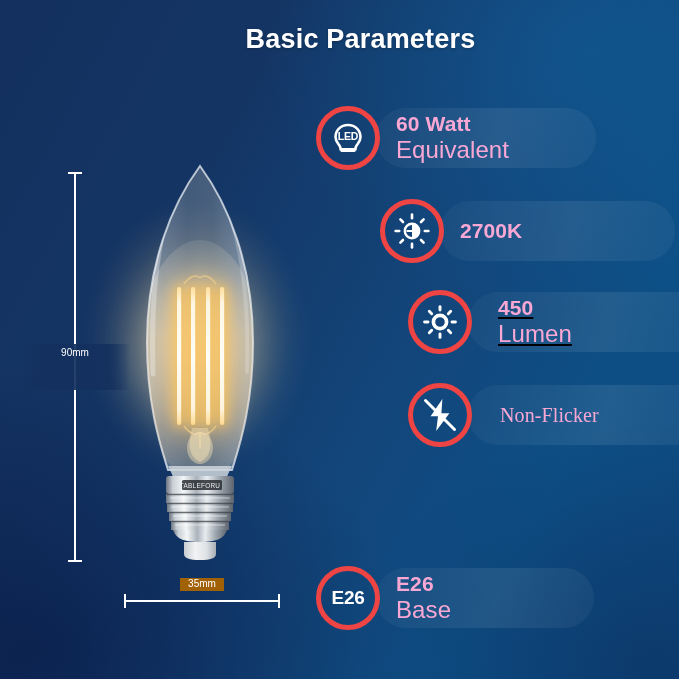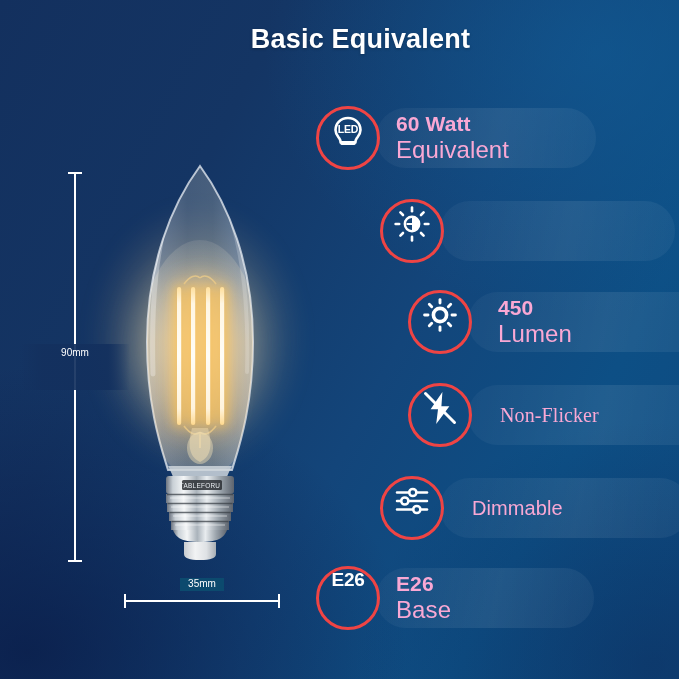--- a/index.html
+++ b/index.html
@@ -58,22 +58,22 @@
   .pill {
     position:absolute; left:60px; top:6px; height:60px;
     border-radius:30px;
     background:linear-gradient(100deg, rgba(255,255,255,.030), rgba(255,255,255,.085) 55%, rgba(255,255,255,.045));
     pointer-events:none;
   }
   .ico {
     position:relative; z-index:2;
     width:64px; height:64px; flex:0 0 64px;
     border-radius:50%;
-    border:3px solid #ef4444;
-    display:flex; justify-content:center;
+    border:5px solid #ef4444;
+    display:flex; align-items:center; justify-content:center;
   }
   .ico svg { display:block; }
   .ico-text {
     font-size:19px; font-weight:bold; color:#fff; letter-spacing:-0.3px;
   }
   .txt { position:relative; z-index:2; margin-left:16px; color:#f9a8d4; }
   .t1 { font-size:21px; font-weight:bold; line-height:1.15; letter-spacing:.1px; }
   .t2 { font-size:24px; font-weight:normal; line-height:1.2; letter-spacing:.1px; }
   .single { font-size:20px; font-weight:normal; letter-spacing:.1px; }
 
@@ -230,24 +230,24 @@
 <div id="vmask" style="background:linear-gradient(90deg,rgba(19,48,94,0),rgba(19,48,94,.92) 20%,rgba(19,48,94,.92) 80%,rgba(19,48,94,0));"></div>
 <div class="dimlabel" id="vlabel">
   <div>90mm</div>
 </div>
 
 <div id="hline">
   <div class="hcap" style="left:0;"></div>
   <div class="hcap" style="right:0;"></div>
 </div>
 <div id="hlabel" class="dimlabel">
-  <div style="display:inline-block;padding:0 8px;background:#0c4a6e;position:relative;z-index:3;">35mm</div>
-</div>
-
-<div id="title">Basic Equivalent</div>
+  <div style="display:inline-block;padding:0 8px;background:#a16207;position:relative;z-index:3;">35mm</div>
+</div>
+
+<div id="title">Basic Parameters</div>
 
 <div id="specs">
 
   <div class="row" style="left:16px; top:10px;">
     <div class="pill" style="width:220px;"></div>
     <div class="ico">
       <svg width="44" height="44" viewBox="0 0 44 44">
         <path d="M22 9 C 14.5 9, 9.5 14.5, 9.5 21 C 9.5 25.2, 11.8 27.4, 13.4 29.6
                  C 14.3 30.9, 14.6 32, 14.6 33.4 L 29.4 33.4 C 29.4 32, 29.7 30.9, 30.6 29.6
                  C 32.2 27.4, 34.5 25.2, 34.5 21 C 34.5 14.5, 29.5 9, 22 9 Z" fill="none" stroke="#fff" stroke-width="2.6" stroke-linejoin="round"></path>
@@ -274,24 +274,25 @@
           <path d="M5.6 22 h3.6"></path>
             <path d="M34.8 22 h3.6"></path>
           <path d="M10.4 10.4 l2.6 2.6"></path>
             <path d="M31 31 l2.6 2.6"></path>
           <path d="M33.6 10.4 l-2.6 2.6"></path>
             <path d="M13 31 l-2.6 2.6"></path>
         </g>
       </svg>
     </div>
     <div class="txt">
-    </div>
-  </div>
-
-  <div class="row" style="left:108px; top:194px;">
+      <div class="t1">2700K</div>
+    </div>
+  </div>
+
+  <div class="row" style="left:108px; top:194px;text-decoration:underline;">
     <div class="pill" style="width:248px;"></div>
     <div class="ico">
       <svg width="44" height="44" viewBox="0 0 44 44">
         <circle cx="22" cy="22" r="6.6" fill="none" stroke="#fff" stroke-width="3.6"></circle>
         <g stroke="#fff" stroke-width="2.9" stroke-linecap="round">
           <path d="M22 6.6 v3.4"></path>
             <path d="M22 34 v3.4"></path>
           <path d="M6.6 22 h3.4"></path>
             <path d="M34 22 h3.4"></path>
           <path d="M11.3 11.3 l2.4 2.4"></path>
@@ -313,43 +314,20 @@
       <svg width="44" height="44" viewBox="0 0 44 44">
         <path d="M24.4 6 L12.6 23.2 h7.4 L18.2 38 L31.4 20.2 h-8 Z" fill="#fff"></path>
         <path d="M7.5 7.5 L36.5 36.5" stroke="#fff" stroke-width="3" stroke-linecap="round"></path>
       </svg>
     </div>
     <div class="txt" style="margin-left:28px;">
       <div class="single">Non-Flicker</div>
     </div>
   </div>
 
-  <div class="row" style="left:80px; top:380px;">
-    <div class="pill" style="width:250px;"></div>
-    <div class="ico">
-      <svg width="44" height="44" viewBox="0 0 44 44">
-        <g stroke="#fff" stroke-width="2.5" stroke-linecap="round" fill="none">
-          <path d="M7 13.5 h12"></path>
-            <path d="M26.5 13.5 h10.5"></path>
-          <path d="M7 22 h4"></path>
-            <path d="M18.5 22 h18.5"></path>
-          <path d="M7 30.5 h16"></path>
-            <path d="M30.5 30.5 h6.5"></path>
-        </g>
-        <g fill="none" stroke="#fff" stroke-width="2.5">
-          <circle cx="22.8" cy="13.5" r="3.6"></circle>
-          <circle cx="14.8" cy="22" r="3.6"></circle>
-          <circle cx="26.8" cy="30.5" r="3.6"></circle>
-        </g>
-      </svg>
-    </div>
-    <div class="txt" style="margin-left:28px;">
-      <div class="single">Dimmable</div>
-    </div>
-  </div>
 
   <div class="row" style="left:16px; top:470px;">
     <div class="pill" style="width:218px;"></div>
     <div class="ico">
       <span class="ico-text">E26</span>
     </div>
     <div class="txt">
       <div class="t1">E26</div>
       <div class="t2">Base</div>
     </div>

